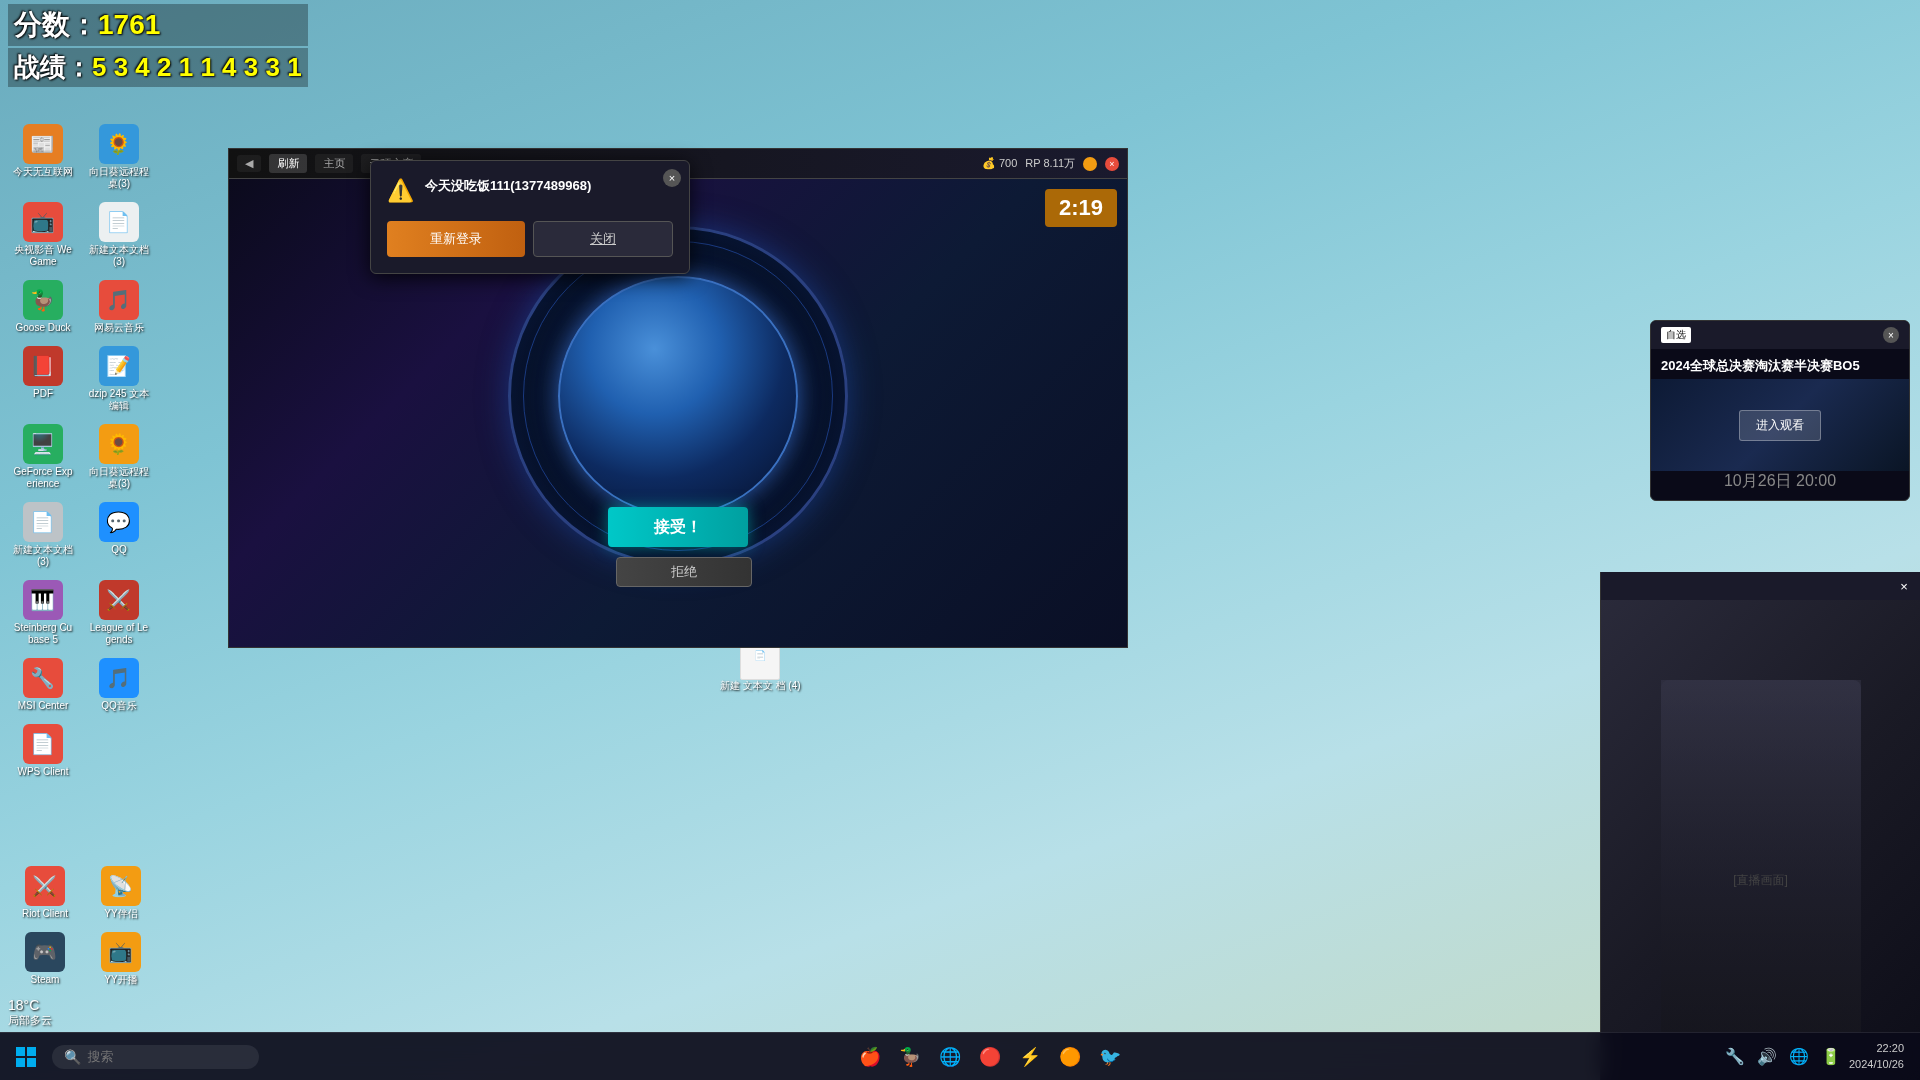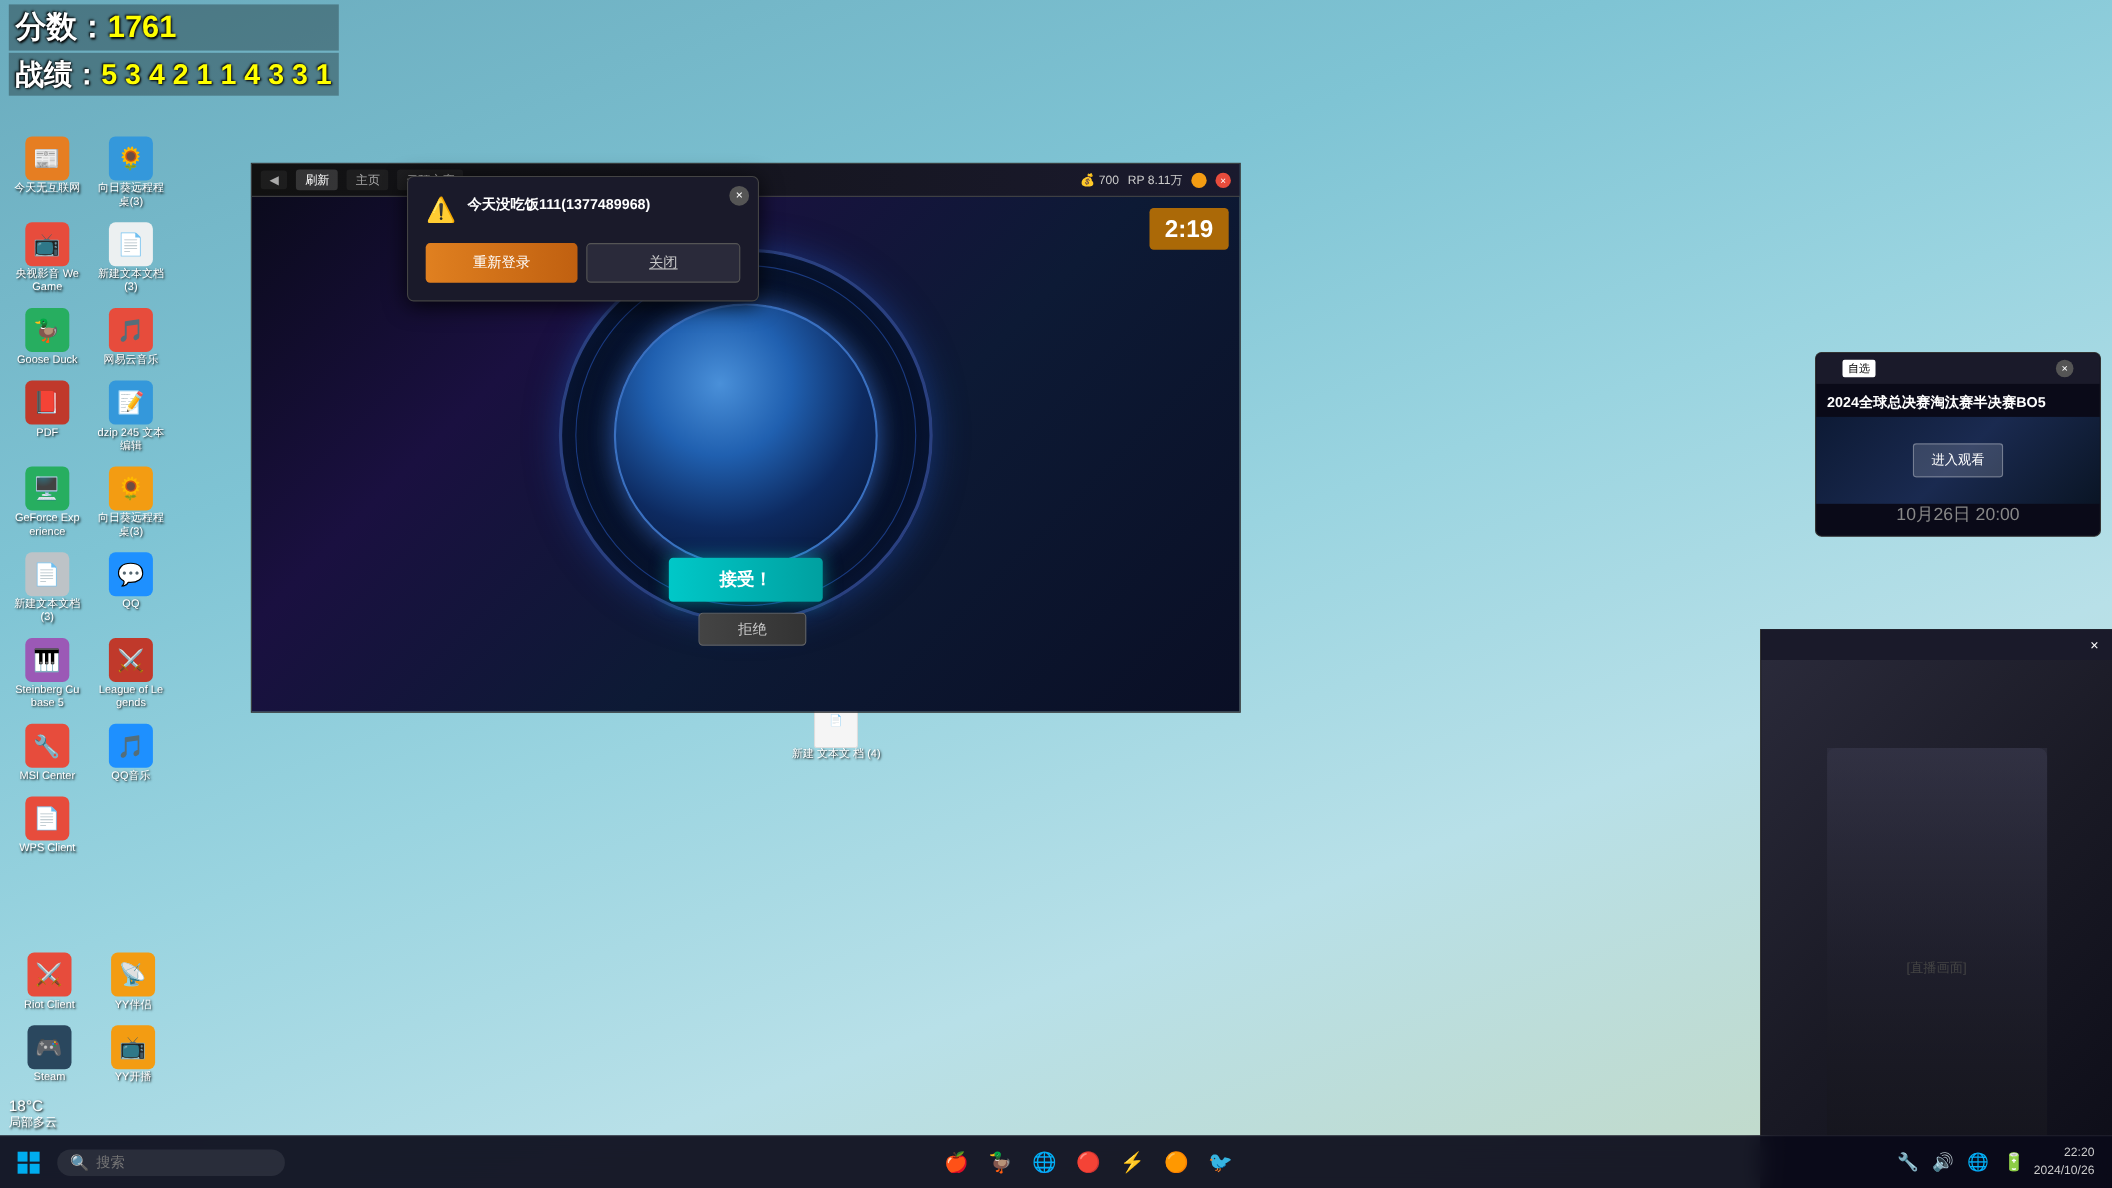--- a/index.html
+++ b/index.html
@@ -226,21 +226,21 @@
       background: linear-gradient(90deg, #00c8c8 0%, #00a0a0 100%);
       border: none;
       border-radius: 4px;
       color: #fff;
       font-size: 16px;
       font-weight: bold;
       cursor: pointer;
       box-shadow: 0 0 15px rgba(0,200,200,0.5);
     }
     .reject-btn {
-      width: 98px;
+      width: 136px;
       height: 30px;
       background: linear-gradient(90deg, #444 0%, #333 100%);
       border: 1px solid #666;
       border-radius: 4px;
       color: #ccc;
       font-size: 13px;
       cursor: pointer;
       margin-left: 12px;
     }
 
@@ -355,21 +355,21 @@
       right: 10px;
       width: 260px;
       background: #0a0a18;
       border: 1px solid #333;
       border-radius: 6px;
       z-index: 100;
       overflow: hidden;
     }
     .tournament-header {
       background: #1a1a2a;
-      padding: 6px 24px;
+      padding: 6px 10px;
       display: flex;
       align-items: center;
       justify-content: space-between;
     }
     .tournament-badge {
       background: #fff;
       color: #000;
       font-size: 10px;
       padding: 1px 5px;
       border-radius: 2px;
@@ -386,21 +386,21 @@
       font-size: 10px;
       color: #fff;
     }
     .tournament-title {
       padding: 8px 10px 4px 10px;
       color: #fff;
       font-size: 13px;
       font-weight: bold;
     }
     .tournament-img-area {
-      height: 79px;
+      height: 92px;
       background: linear-gradient(135deg, #0d1a35 0%, #1a2a50 50%, #0a1525 100%);
       display: flex;
       align-items: center;
       justify-content: center;
       position: relative;
     }
     .tournament-watch-btn {
       background: rgba(255,255,255,0.15);
       border: 1px solid rgba(255,255,255,0.3);
       color: #fff;

